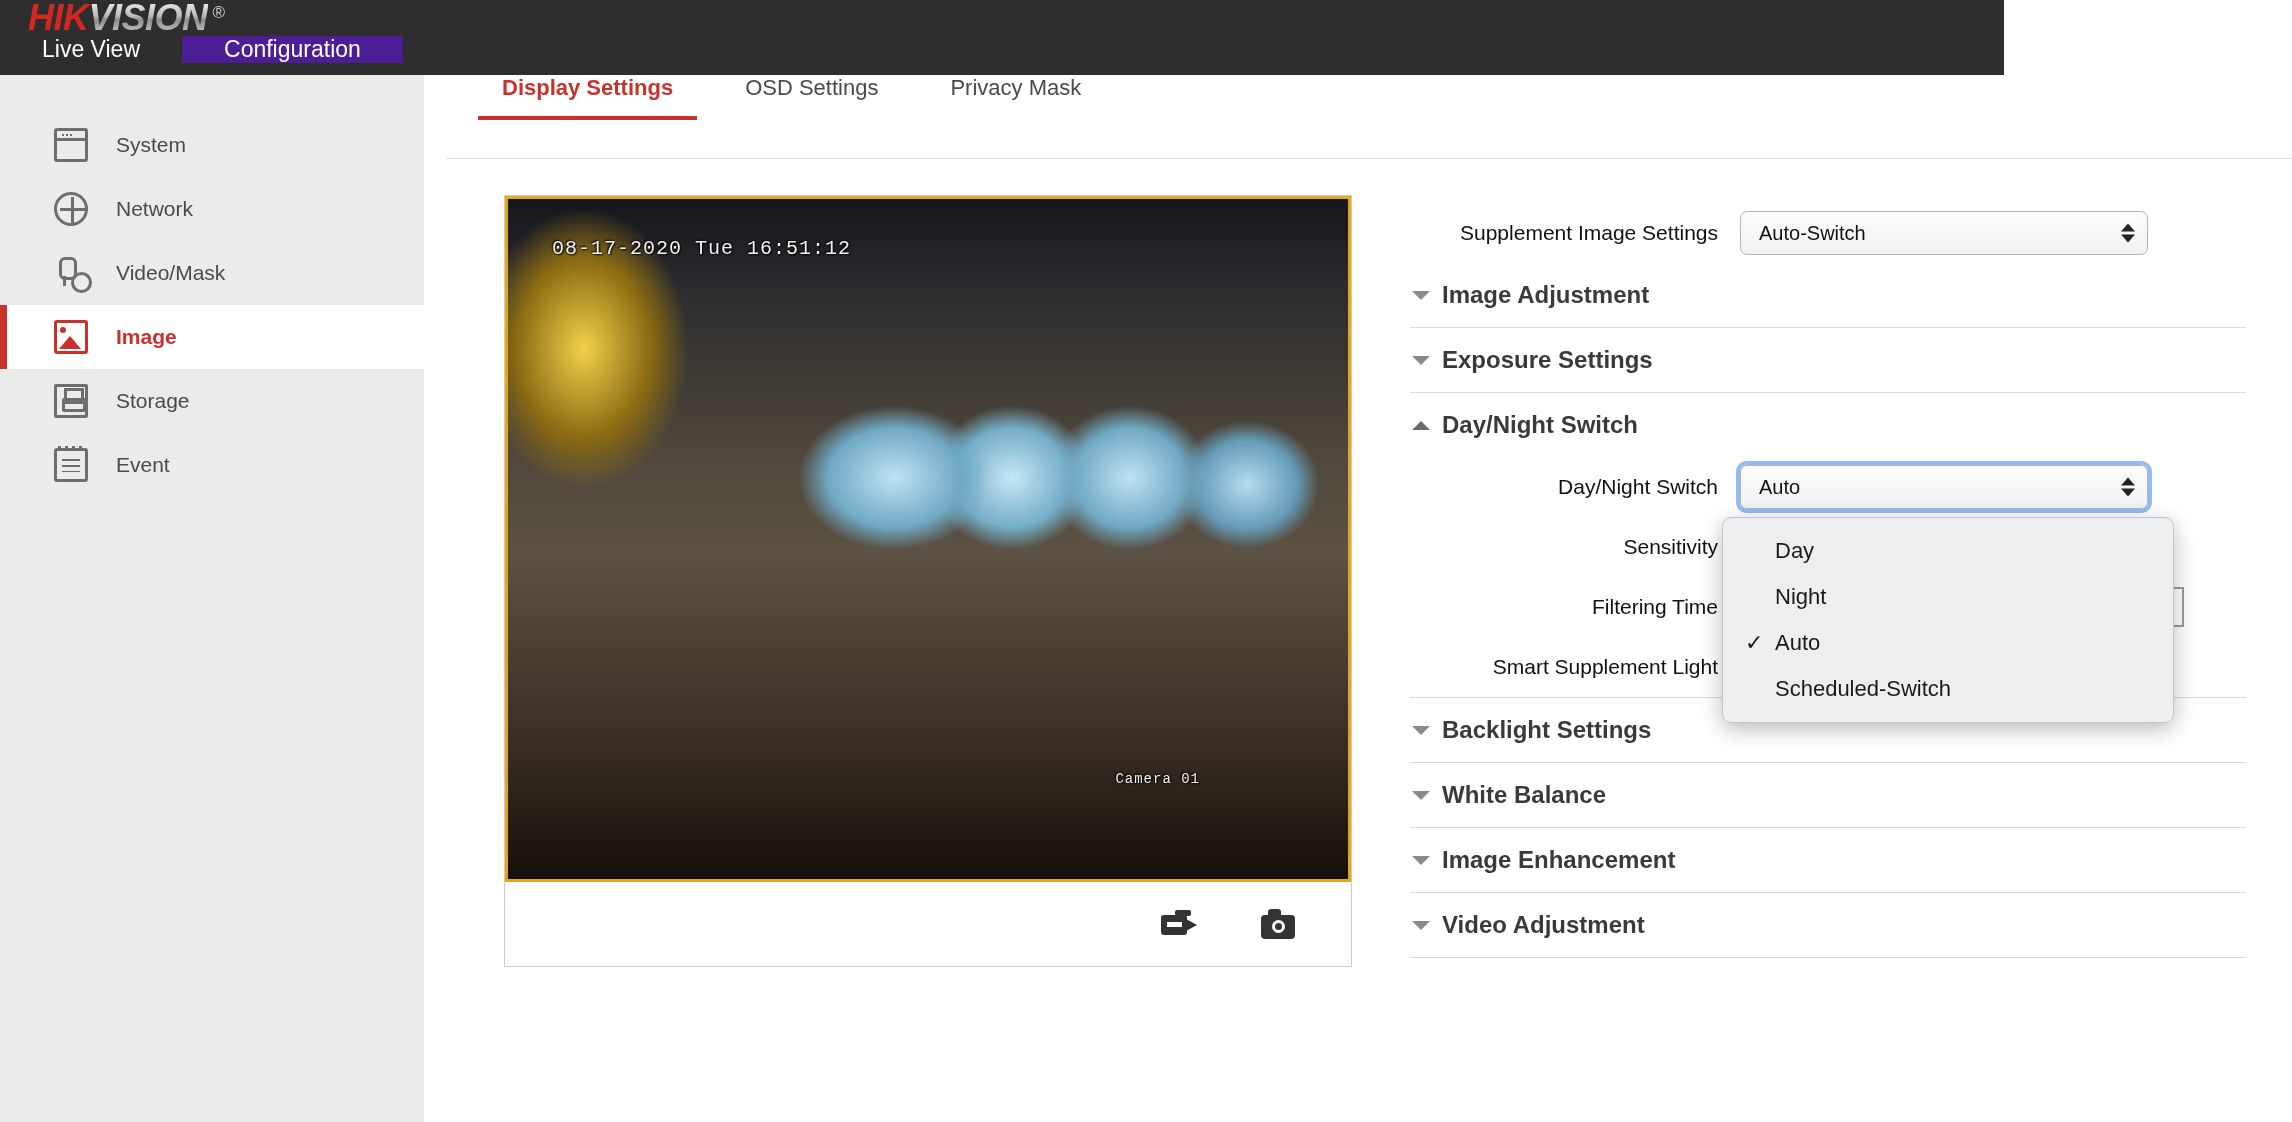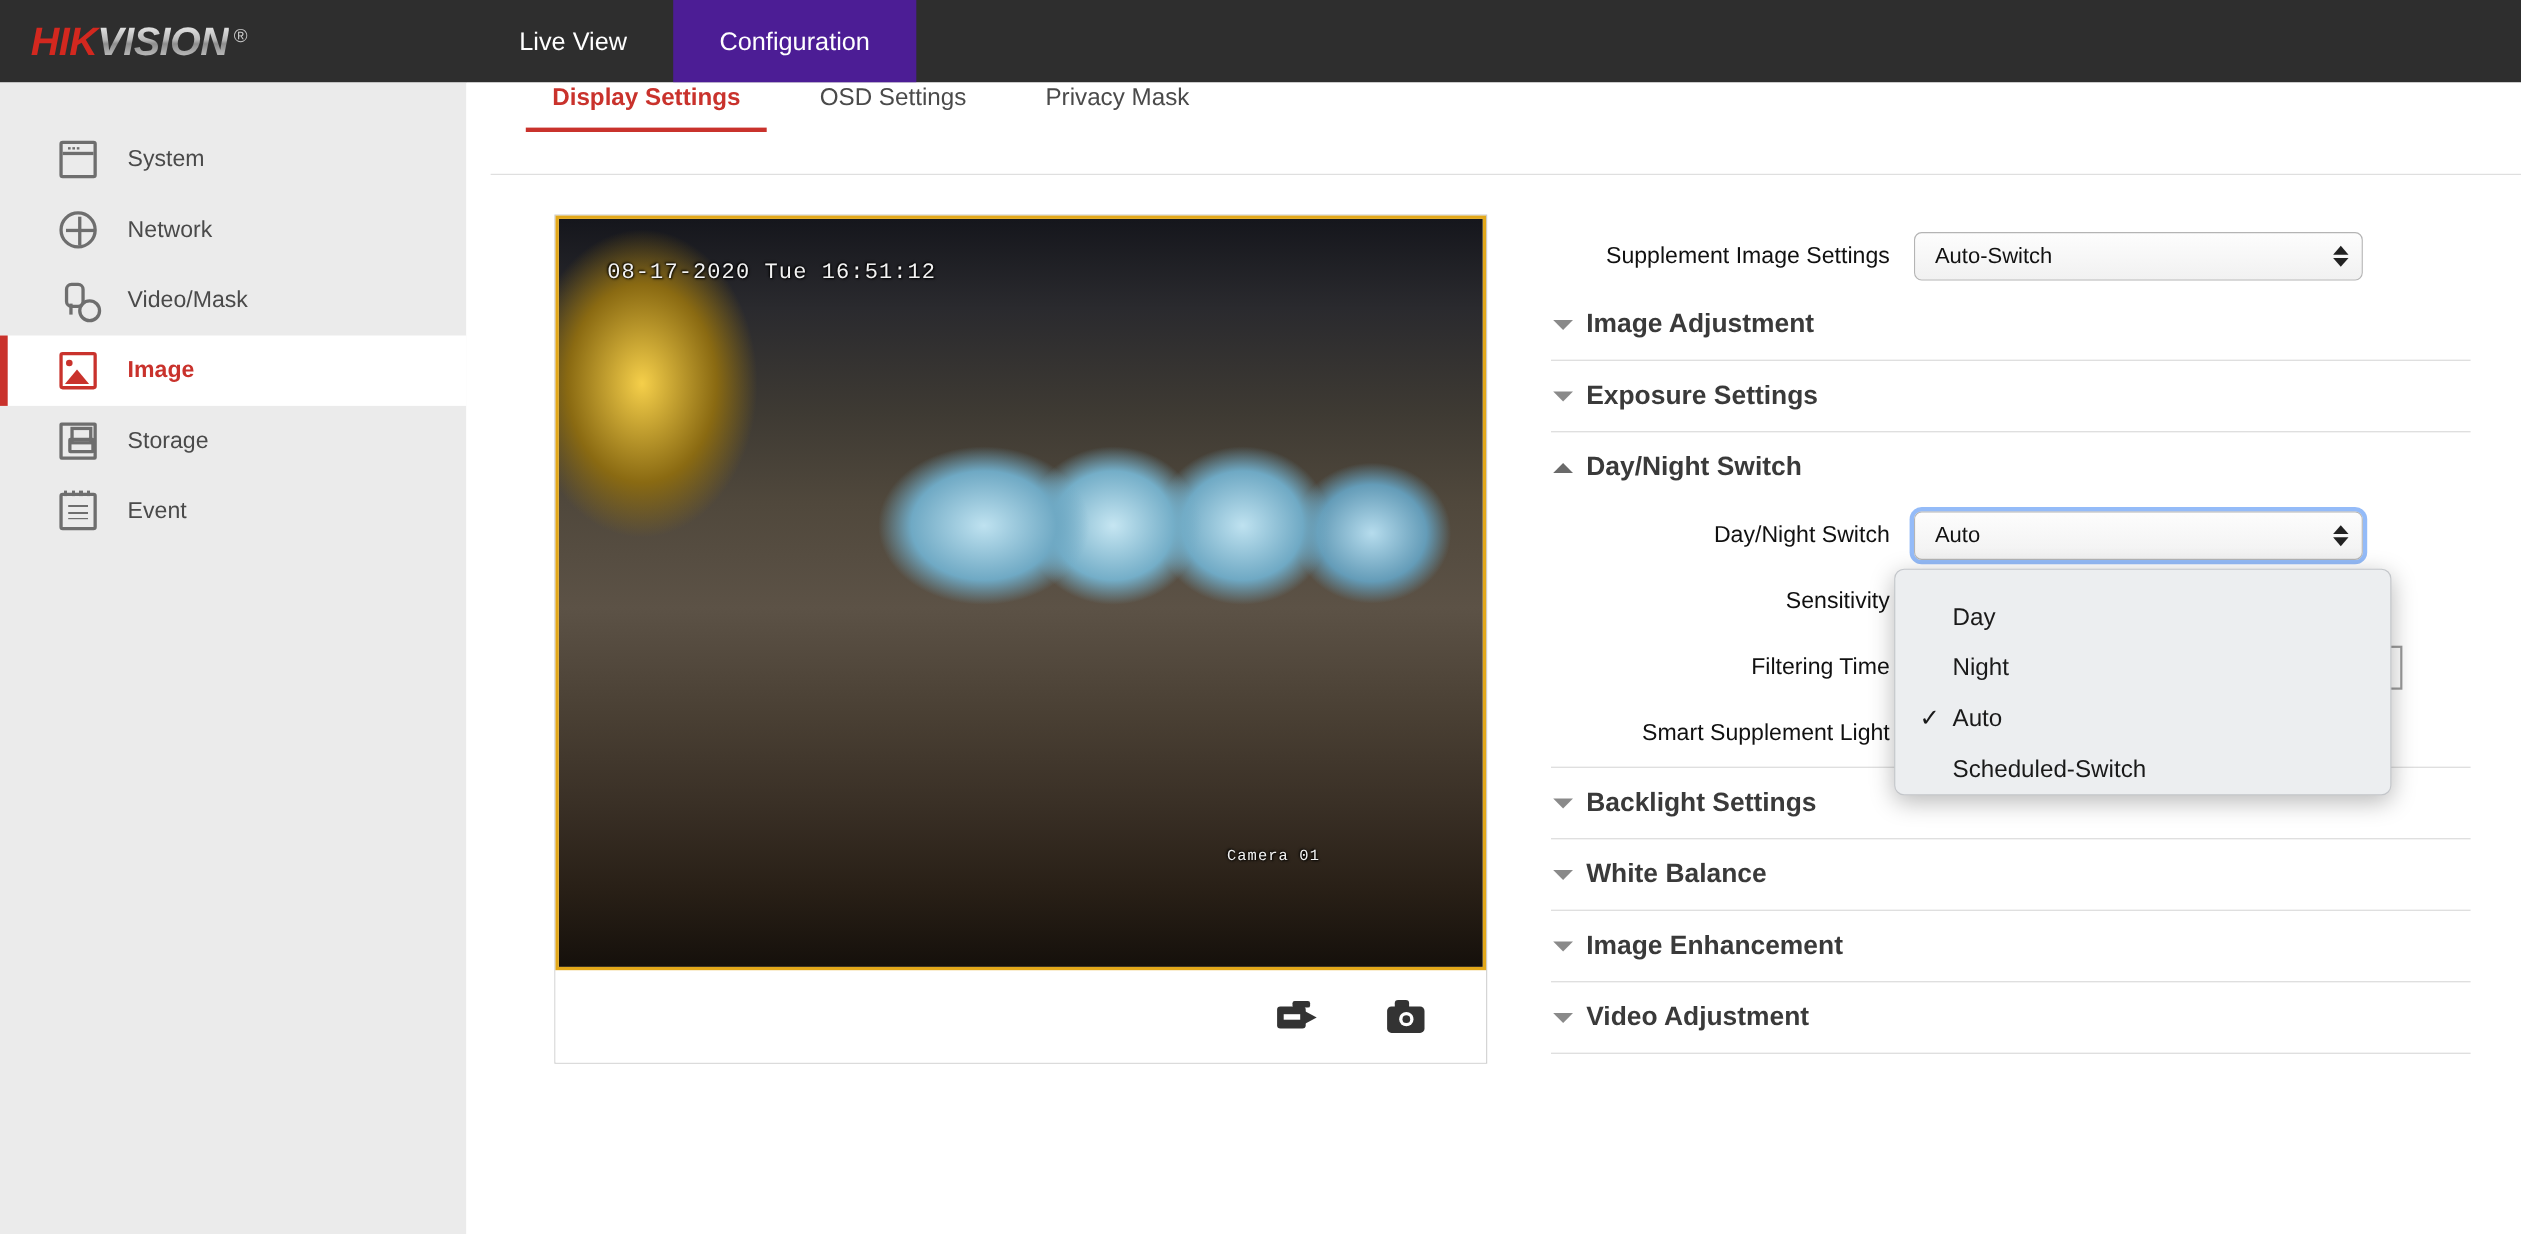--- a/index.html
+++ b/index.html
@@ -6,23 +6,23 @@
   html, body {
     width: 2292px; height: 1122px;
     background: #ffffff;
     font-family: "Liberation Sans", sans-serif;
     overflow: hidden;
   }
 
   
   .topbar {
     position: absolute; top: 0; left: 0;
-    width: 2292px; height: 75px;
+    width: 2004px; height: 75px;
     background: #2e2e2e;
-    display: flex; align-items: stretch;
+    display: flex; align-items: stretch; flex-direction: column;
   }
   .logo-wrap {
     width: 430px; display: flex; align-items: center; padding-left: 28px;
   }
   .logo {
     font-size: 36px; font-weight: bold; font-style: italic;
     letter-spacing: -0.5px; line-height: 1;
     display: flex; align-items: flex-start;
   }
   .logo-hik { color: #d3281f; }
@@ -282,21 +282,21 @@
   
   .popup {
     position: absolute; left: 312px; top: 322px;
     width: 452px;
     background: #eceef0; border: 1px solid #c3c6ca;
     border-radius: 9px; padding: 10px 0;
     box-shadow: 0 6px 22px rgba(0,0,0,0.28);
     z-index: 50;
   }
   .popup-item {
-    display: flex; align-items: flex-end; height: 46px;
+    display: flex; align-items: center; height: 46px;
     padding-left: 22px; font-size: 22px; color: #1a1a1a; cursor: pointer;
   }
   .popup-check {
     width: 26px; font-size: 22px; color: #1a1a1a; flex: 0 0 26px;
   }
   .popup-label { margin-left: 4px; }
 </style>
 </head>
 <body>
 

